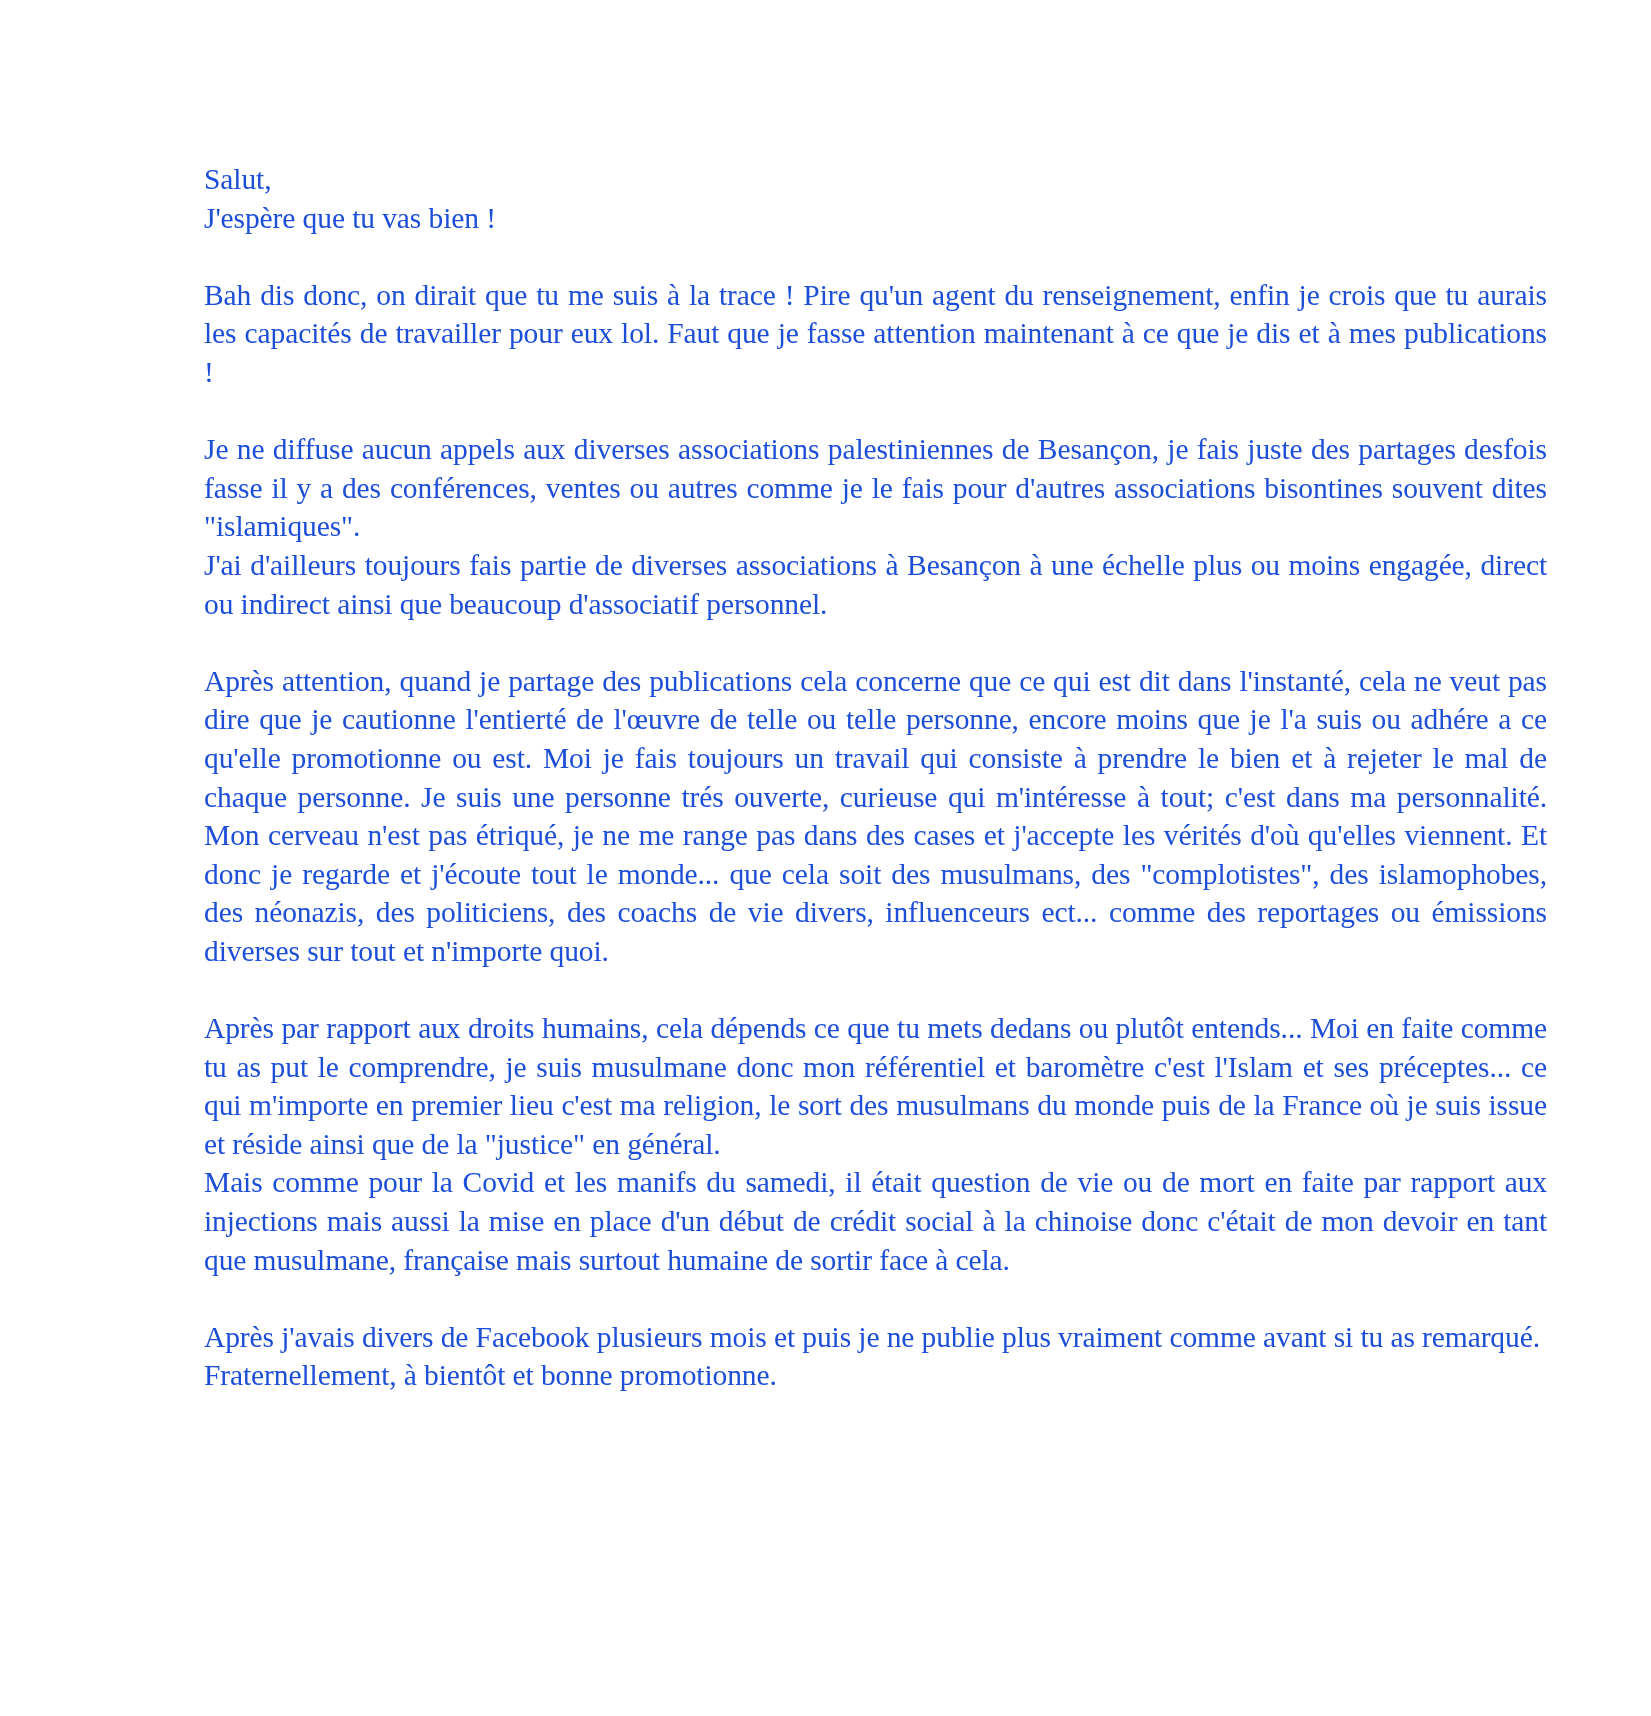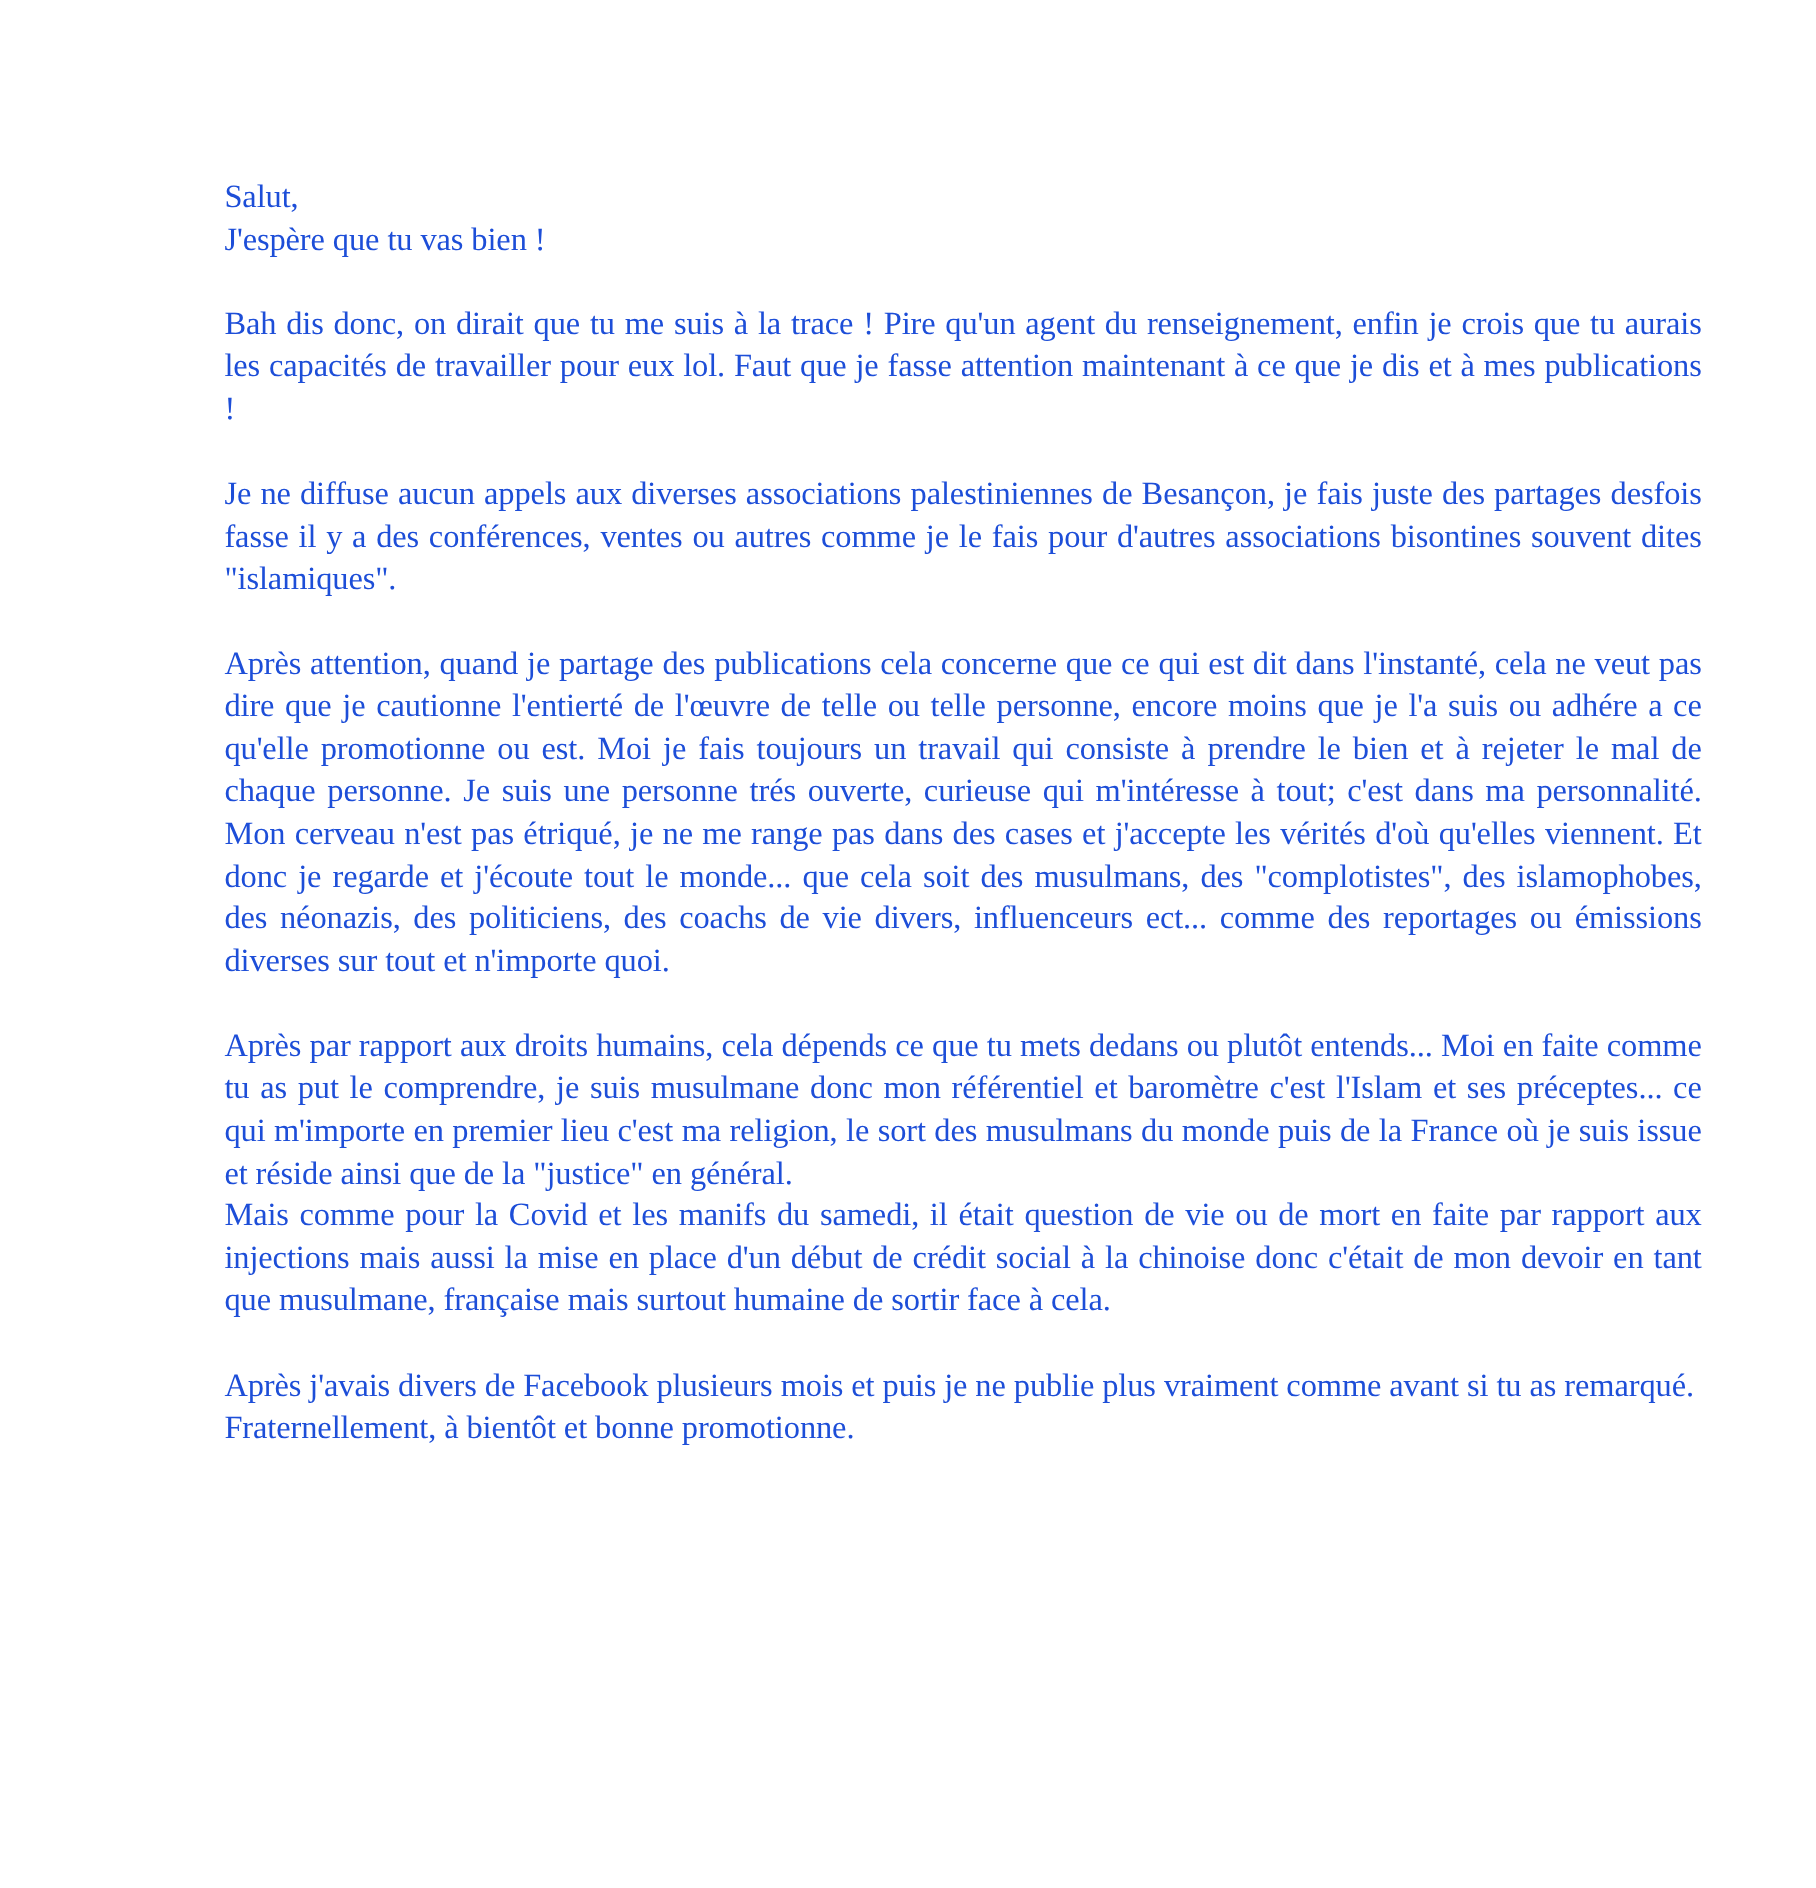--- a/index.html
+++ b/index.html
@@ -57,20 +57,21 @@
       <span class="line last-line">Salut,</span>
       <span class="line last-line">J'espère que tu vas bien !</span>
     </div>
 
     <div class="para">
       <span class="line last-line">Bah dis donc, on dirait que tu me suis à la trace ! Pire qu'un agent du renseignement, enfin je crois que tu aurais les capacités de travailler pour eux lol. Faut que je fasse attention maintenant à ce que je dis et à mes publications !</span>
     </div>
 
     <div class="para">
       <span class="line last-line">Je ne diffuse aucun appels aux diverses associations palestiniennes de Besançon, je fais juste des partages desfois fasse il y a des conférences, ventes ou autres comme je le fais pour d'autres associations bisontines souvent dites "islamiques".</span>
+      <span class="line last-line">J'ai d'ailleurs toujours fais partie de diverses associations à Besançon à une échelle plus ou moins engagée, direct ou indirect ainsi que beaucoup d'associatif personnel.</span>
     </div>
 
     <div class="para">
       <span class="line last-line">Après attention, quand je partage des publications cela concerne que ce qui est dit dans l'instanté, cela ne veut pas dire que je cautionne l'entierté de l'œuvre de telle ou telle personne, encore moins que je l'a suis ou adhére a ce qu'elle promotionne ou est. Moi je fais toujours un travail qui consiste à prendre le bien et à  rejeter le mal de chaque personne. Je suis une personne trés ouverte, curieuse qui m'intéresse à tout; c'est dans ma personnalité. Mon cerveau n'est pas étriqué, je ne me range pas dans des cases et j'accepte les vérités d'où qu'elles viennent. Et donc je regarde et j'écoute tout le monde... que cela soit des musulmans, des "complotistes", des islamophobes, des néonazis, des politiciens, des coachs de vie divers, influenceurs ect... comme des reportages ou émissions diverses sur tout et n'importe quoi.</span>
     </div>
 
     <div class="para">
       <span class="line last-line">Après par rapport aux droits humains, cela dépends ce que tu mets dedans ou plutôt entends... Moi en faite comme tu as put le comprendre, je suis musulmane donc mon référentiel et baromètre c'est l'Islam et ses préceptes... ce qui m'importe en premier lieu c'est ma religion, le sort des musulmans du monde puis de la France où je suis issue et réside ainsi que de la "justice" en général.</span>
       <span class="line last-line">Mais comme pour la Covid et les manifs du samedi, il était question de vie ou de mort en faite par rapport aux injections mais aussi la mise en place d'un début de crédit social à la chinoise donc c'était de mon devoir en tant que musulmane, française mais surtout humaine de sortir face à cela.</span>
     </div>

